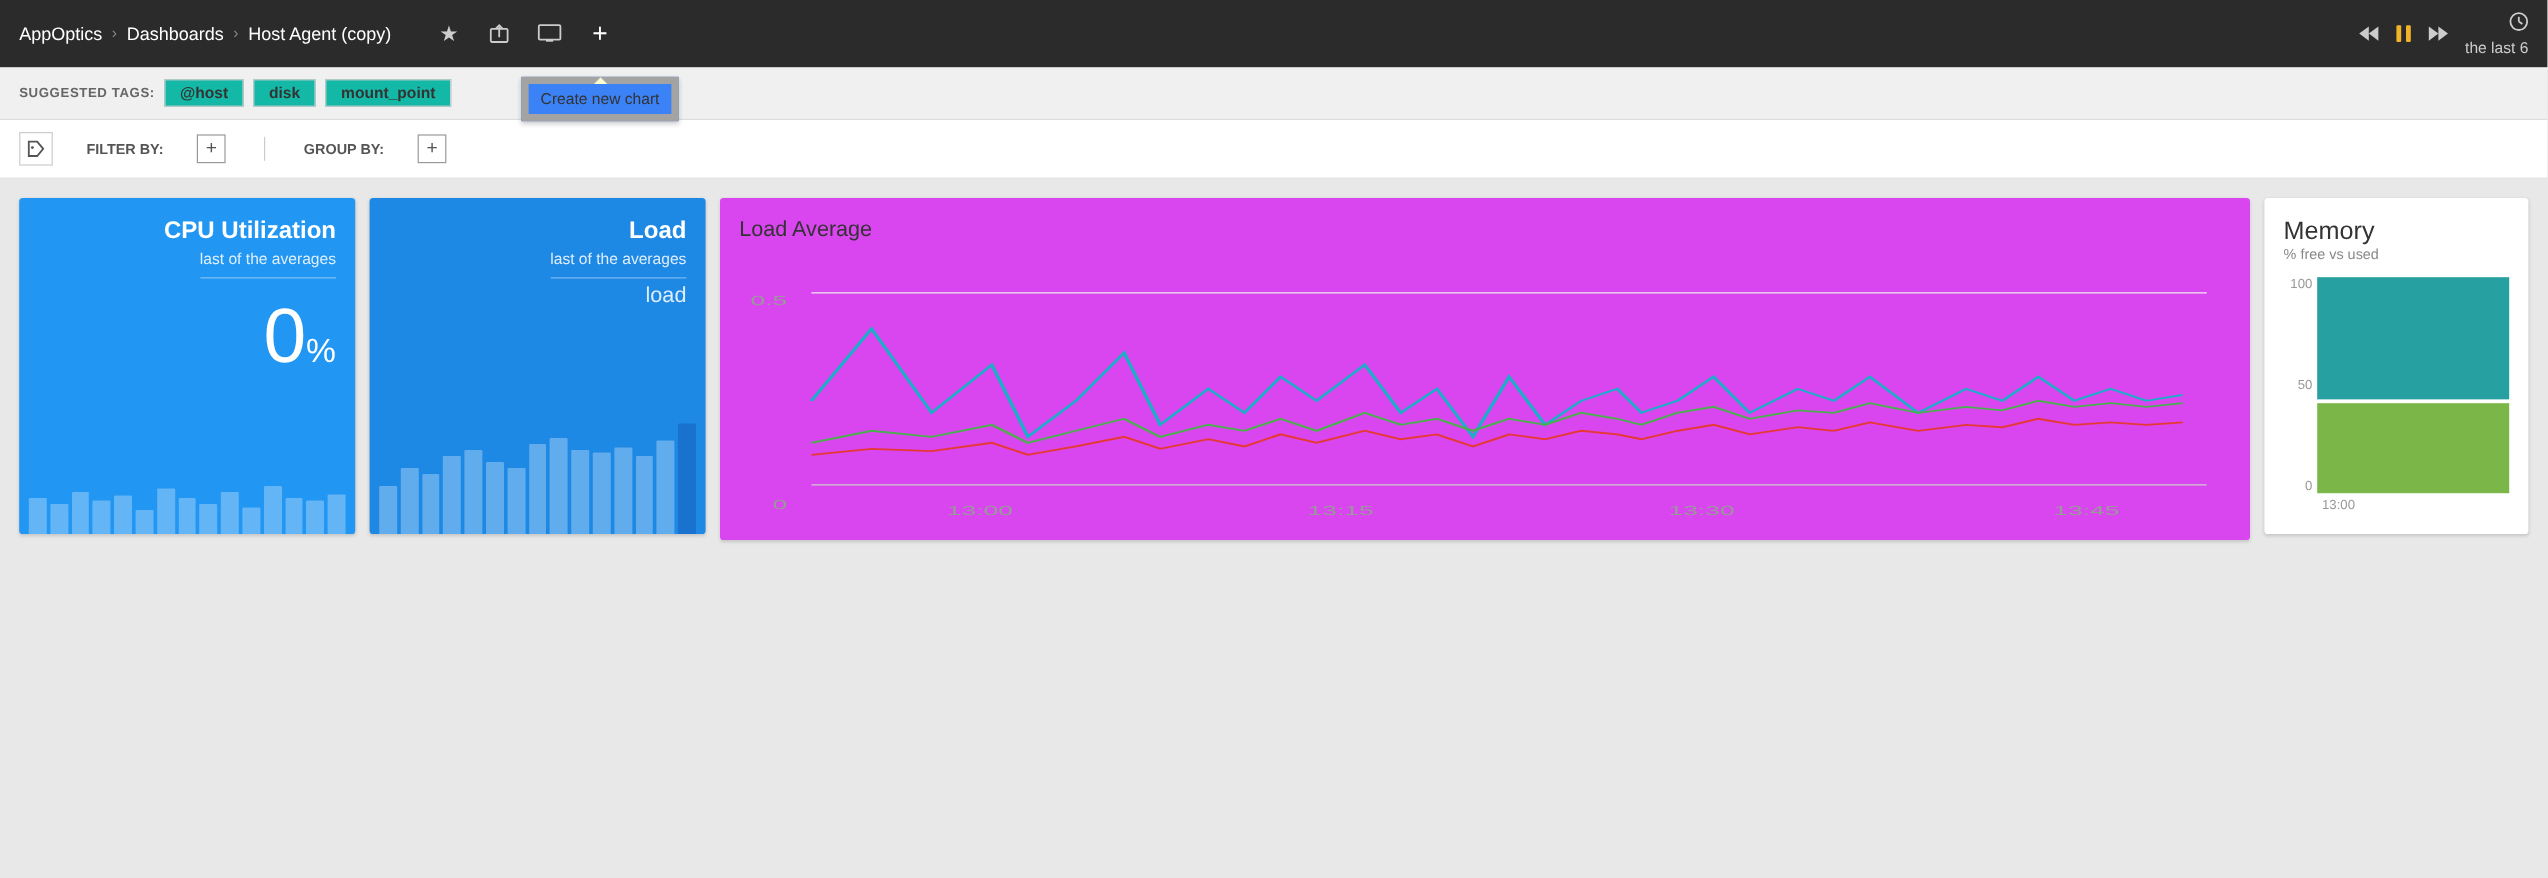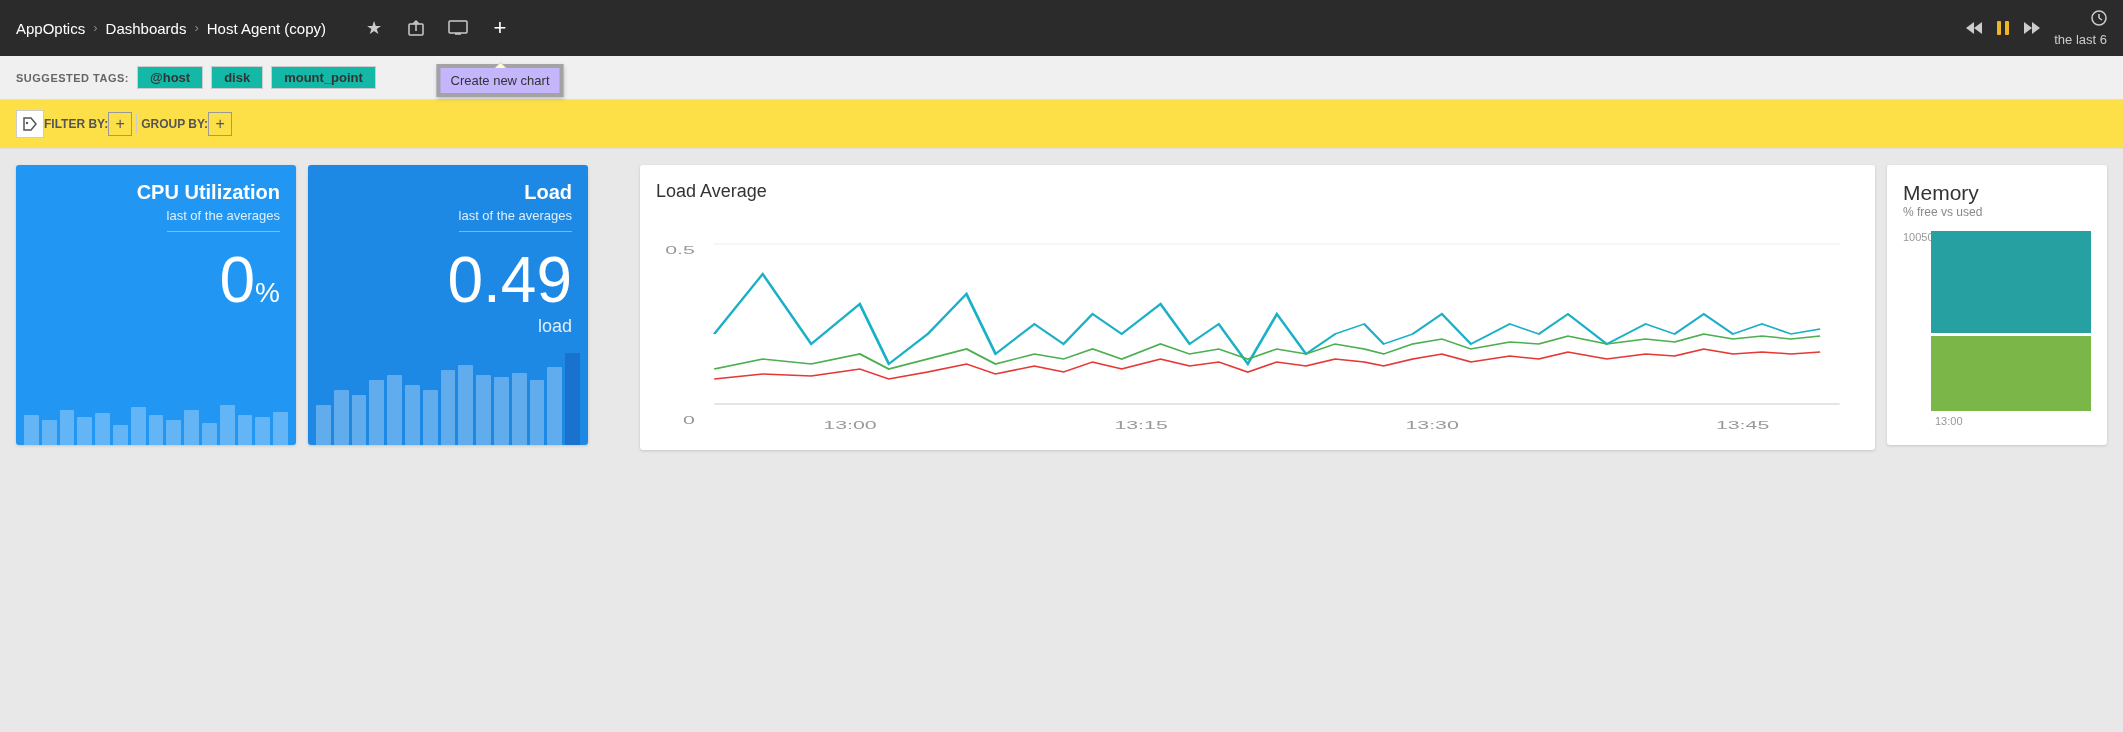--- a/index.html
+++ b/index.html
@@ -71,22 +71,22 @@
       font-size: 13px;
       flex-direction: column;
     }
 
     
     .tooltip {
       position: absolute;
       top: 52px;
       left: 50%;
       transform: translateX(-50%);
-      background: #c4b5fd;
-      border: 4px solid #a3a3a3;
+      background: #3b82f6;
+      border: 6px solid #a3a3a3;
       padding: 5px 10px;
       font-size: 13px;
       color: #333;
       white-space: nowrap;
       z-index: 100;
       box-shadow: 0 2px 4px rgba(0,0,0,0.2);
     }
     .tooltip::before {
       content: '';
       position: absolute;
@@ -128,25 +128,25 @@
       border: 1px solid #ccc;
       padding: 3px 12px;
       font-size: 13px;
       font-weight: 600;
       cursor: pointer;
       color: #333;
     }
 
     
     .filter-bar {
-      background: #fde047;
+      background: #ffffff;
       padding: 10px 16px;
       display: flex;
       align-items: center;
-      gap: 0;
+      gap: 28px;
       border-bottom: 1px solid #ddd;
     }
     .tag-icon {
       width: 28px;
       height: 28px;
       background: #fff;
       border: 1px solid #ccc;
       display: flex;
       align-items: center;
       justify-content: center;
@@ -246,27 +246,26 @@
       flex: 1;
       background: rgba(255,255,255,0.6);
       border-radius: 1px 1px 0 0;
     }
     .bar-dark {
       background: rgba(0,0,80,0.4);
     }
 
     
     .chart-card {
-      background: #ffffff;
+      background: #d946ef;
       border-radius: 3px;
       box-shadow: 0 1px 3px rgba(0,0,0,0.15);
       flex: 1;
       min-height: 280px;
       padding: 16px;
-      margin-left: 40px;
     }
     .chart-title {
       font-size: 18px;
       color: #333;
       margin-bottom: 12px;
     }
     .chart-area {
       position: relative;
       width: 100%;
       height: 220px;
@@ -407,23 +406,20 @@
       <div class="bar" style="height:40%"></div>
       <div class="bar" style="height:30%"></div>
       <div class="bar" style="height:28%"></div>
       <div class="bar" style="height:33%"></div>
     </div>
   </div>
 
   <div class="widget-card widget-blue" style="background: #1e88e5;">
     <div class="widget-title">Load</div>
     <div class="widget-subtitle">last of the averages</div>
-    <div class="widget-value">
-      <span>0.49</span>
-    </div>
     <div class="widget-unit-label">load</div>
     <div class="widget-bars">
       <div class="bar" style="height:40%"></div>
       <div class="bar" style="height:55%"></div>
       <div class="bar" style="height:50%"></div>
       <div class="bar" style="height:65%"></div>
       <div class="bar" style="height:70%"></div>
       <div class="bar" style="height:60%"></div>
       <div class="bar" style="height:55%"></div>
       <div class="bar" style="height:75%"></div>
@@ -460,21 +456,21 @@
         <polyline fill="none" stroke="#e53935" stroke-width="1.5" points="30,165 55,160 80,162 105,155 120,165 140,158 160,150 175,160 195,152 210,158 225,148 240,155 260,145 275,152 290,148 305,158 320,148 335,152 350,145 365,148 375,152 390,145 405,140 420,148 440,142 455,145 470,138 490,145 510,140 525,142 540,135 555,140 570,138 585,140 600,138"></polyline>
       </svg>
     </div>
   </div>
 
   <div class="memory-card">
     <div class="memory-title">Memory</div>
     <div class="memory-subtitle">% free vs used</div>
     <div class="memory-chart-area">
       <div style="display:flex; gap:0;">
-        <div style="display:flex; justify-content:space-between; width:28px; height:180px; font-size:11px; color:#999; text-align:right; padding-right:4px;">
+        <div style="display:flex; flex-direction:column; justify-content:space-between; width:28px; height:180px; font-size:11px; color:#999; text-align:right; padding-right:4px;">
           <span>100</span>
           <span>50</span>
           <span>0</span>
         </div>
         <div style="flex:1; height:180px; display:flex; flex-direction:column;">
           <div style="background:#26a0a0; flex: 1.15;"></div>
           <div style="height:3px; background:#fff;"></div>
           <div style="background:#7ab648; flex: 0.85;"></div>
         </div>
       </div>

